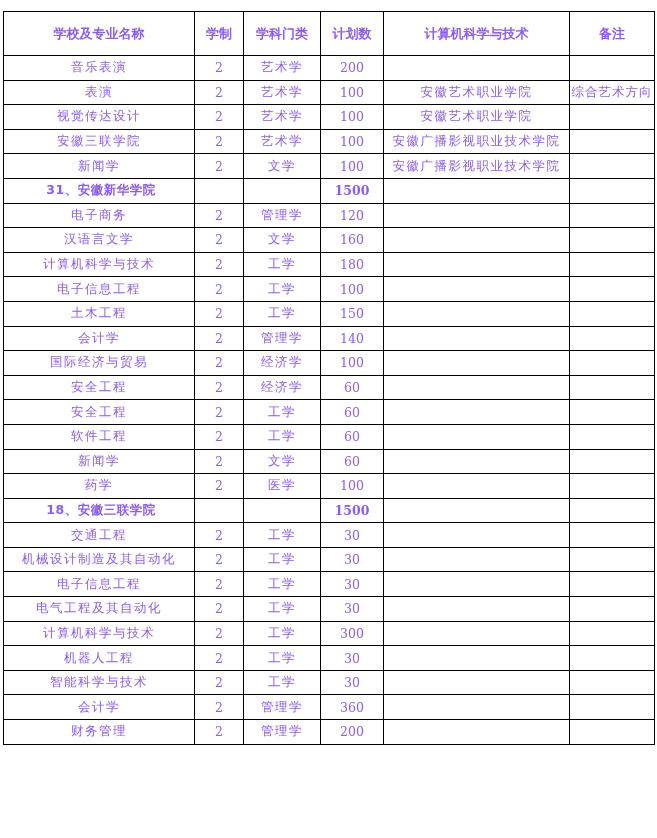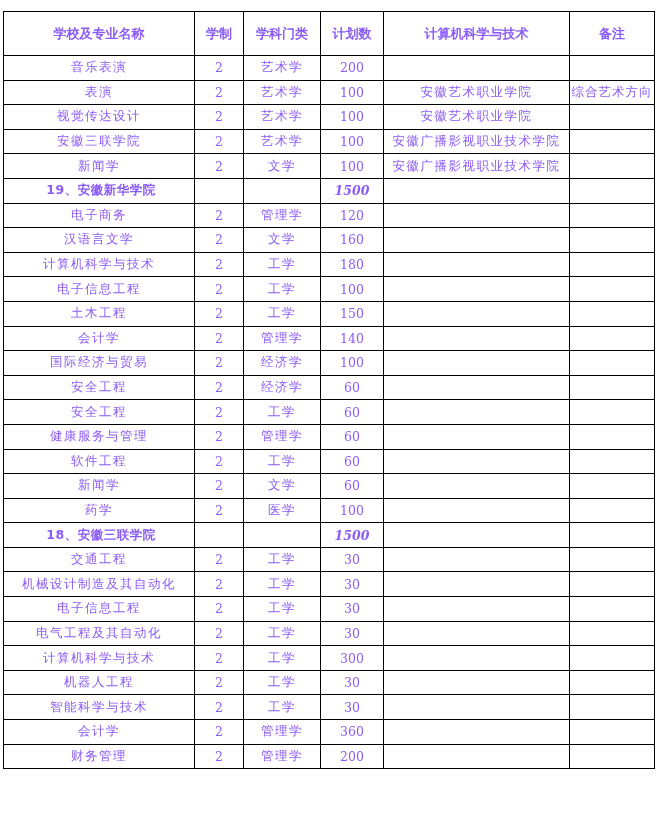--- a/index.html
+++ b/index.html
@@ -28,21 +28,21 @@
     font-weight: bold;
     font-size: 13px;
     font-family: "DejaVu Sans", "Liberation Sans", sans-serif;
   }
   td.name { text-align: left; padding-left: 20px; letter-spacing: 1.5px; }
   td.cat { letter-spacing: 1.5px; }
   td.site { letter-spacing: 1.5px; font-size: 12.5px; }
   td.note { font-size: 9px; letter-spacing: 1px; }
   tr.section td { font-weight: bold; font-family: "DejaVu Sans", "Liberation Sans", sans-serif; }
   tr.section td.name { padding-left: 4px; letter-spacing: 0.5px; }
-  tr.section td.count { font-family: "DejaVu Serif", "Liberation Serif", serif; font-style: italic; }
+  tr.section td.count { font-family: "DejaVu Serif", "Liberation Serif", serif; }
 </style>
 </head>
 <body>
 
 <table class="plan">
   <colgroup>
     <col style="width:191px">
     <col style="width:49px">
     <col style="width:77px">
     <col style="width:63px">
@@ -94,21 +94,21 @@
       </tr>
       <tr class="major">
         <td class="name">新闻学</td>
         <td class="years">2</td>
         <td class="cat">文学</td>
         <td class="count">100</td>
         <td class="site">安徽广播影视职业技术学院</td>
         <td class="note"></td>
       </tr>
       <tr class="section">
-        <td class="name">19、安徽新华学院</td>
+        <td class="name">31、安徽新华学院</td>
         <td class="years"></td>
         <td class="cat"></td>
         <td class="count">1500</td>
         <td class="site"></td>
         <td class="note"></td>
       </tr>
       <tr class="major">
         <td class="name">电子商务</td>
         <td class="years">2</td>
         <td class="cat">管理学</td>
@@ -169,28 +169,20 @@
         <td class="years">2</td>
         <td class="cat">经济学</td>
         <td class="count">60</td>
         <td class="site"></td>
         <td class="note"></td>
       </tr>
       <tr class="major">
         <td class="name">安全工程</td>
         <td class="years">2</td>
         <td class="cat">工学</td>
-        <td class="count">60</td>
-        <td class="site"></td>
-        <td class="note"></td>
-      </tr>
-      <tr class="major">
-        <td class="name">健康服务与管理</td>
-        <td class="years">2</td>
-        <td class="cat">管理学</td>
         <td class="count">60</td>
         <td class="site"></td>
         <td class="note"></td>
       </tr>
       <tr class="major">
         <td class="name">软件工程</td>
         <td class="years">2</td>
         <td class="cat">工学</td>
         <td class="count">60</td>
         <td class="site"></td>

